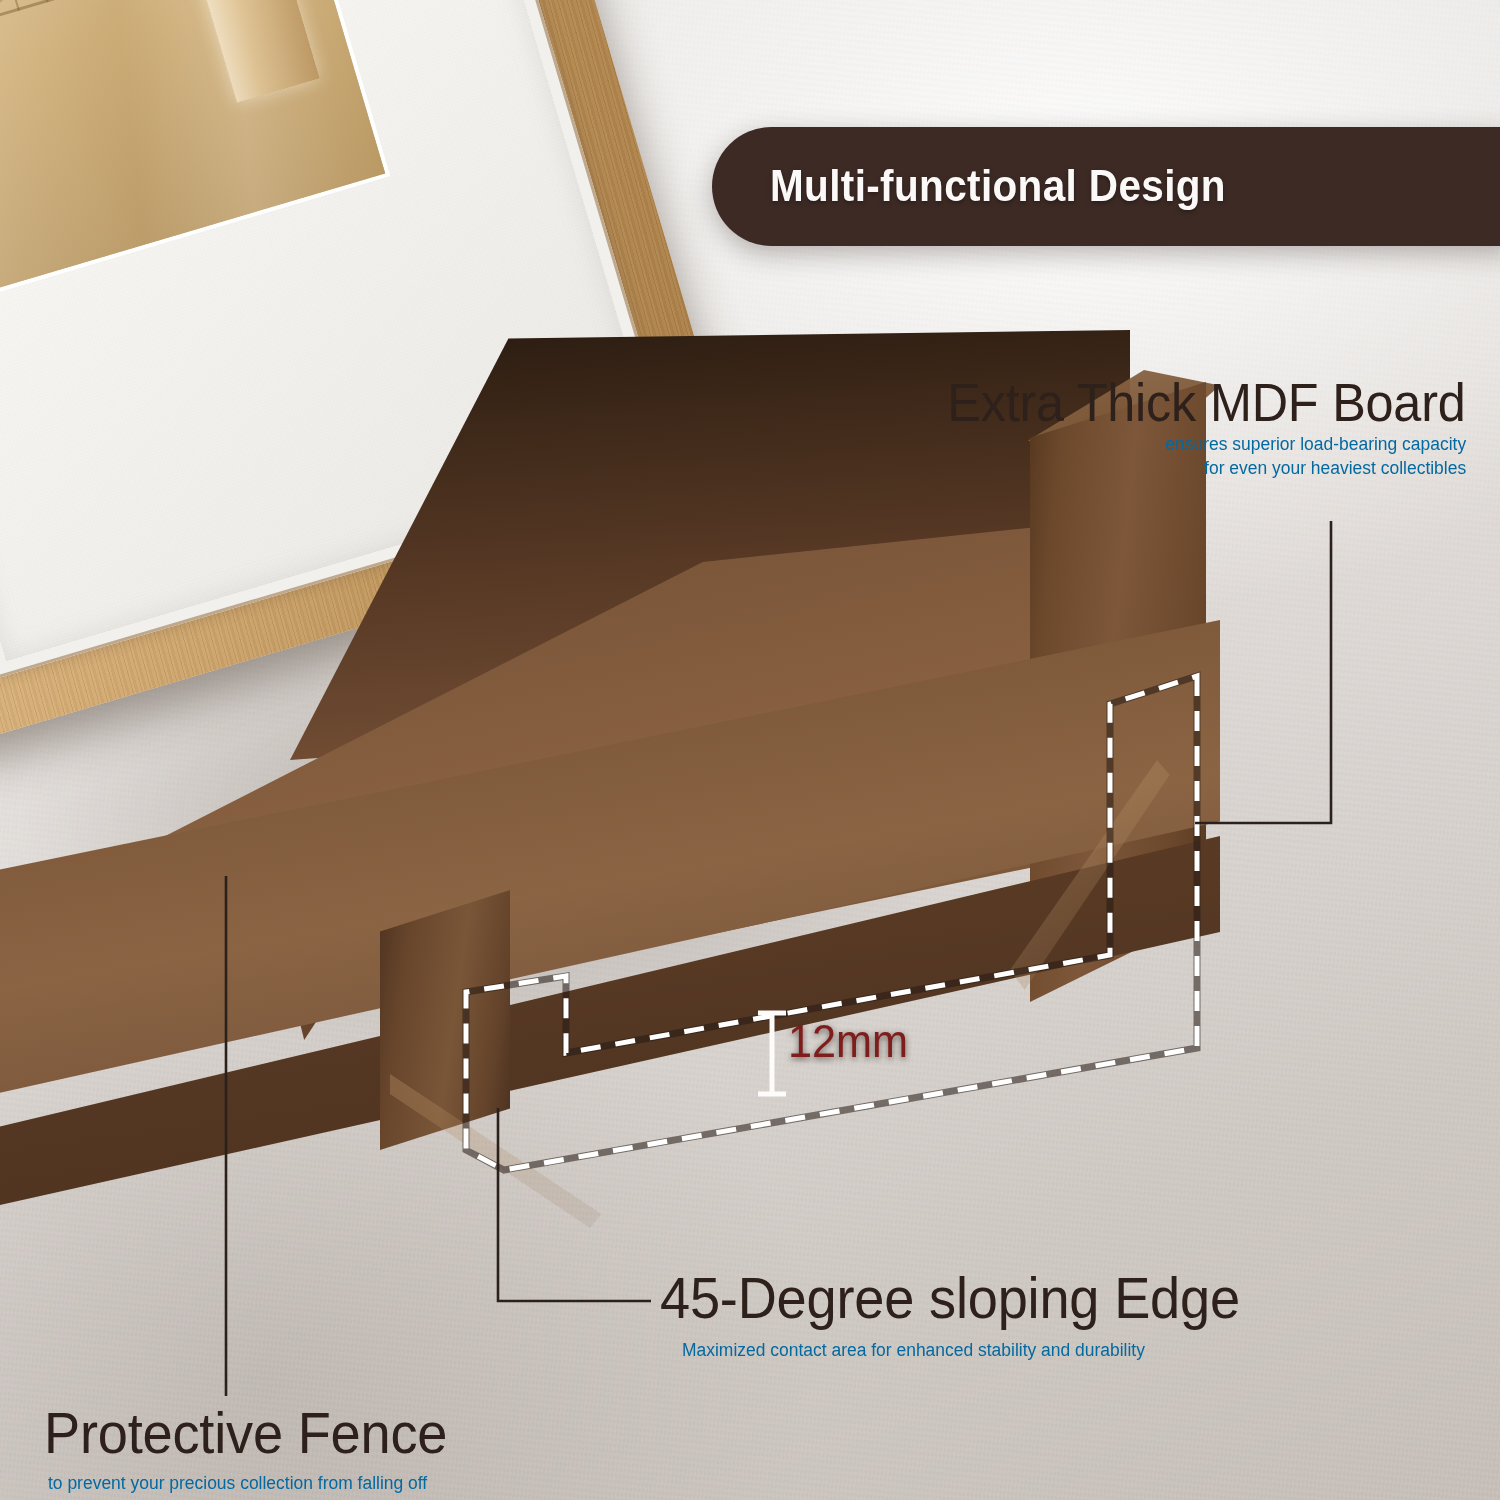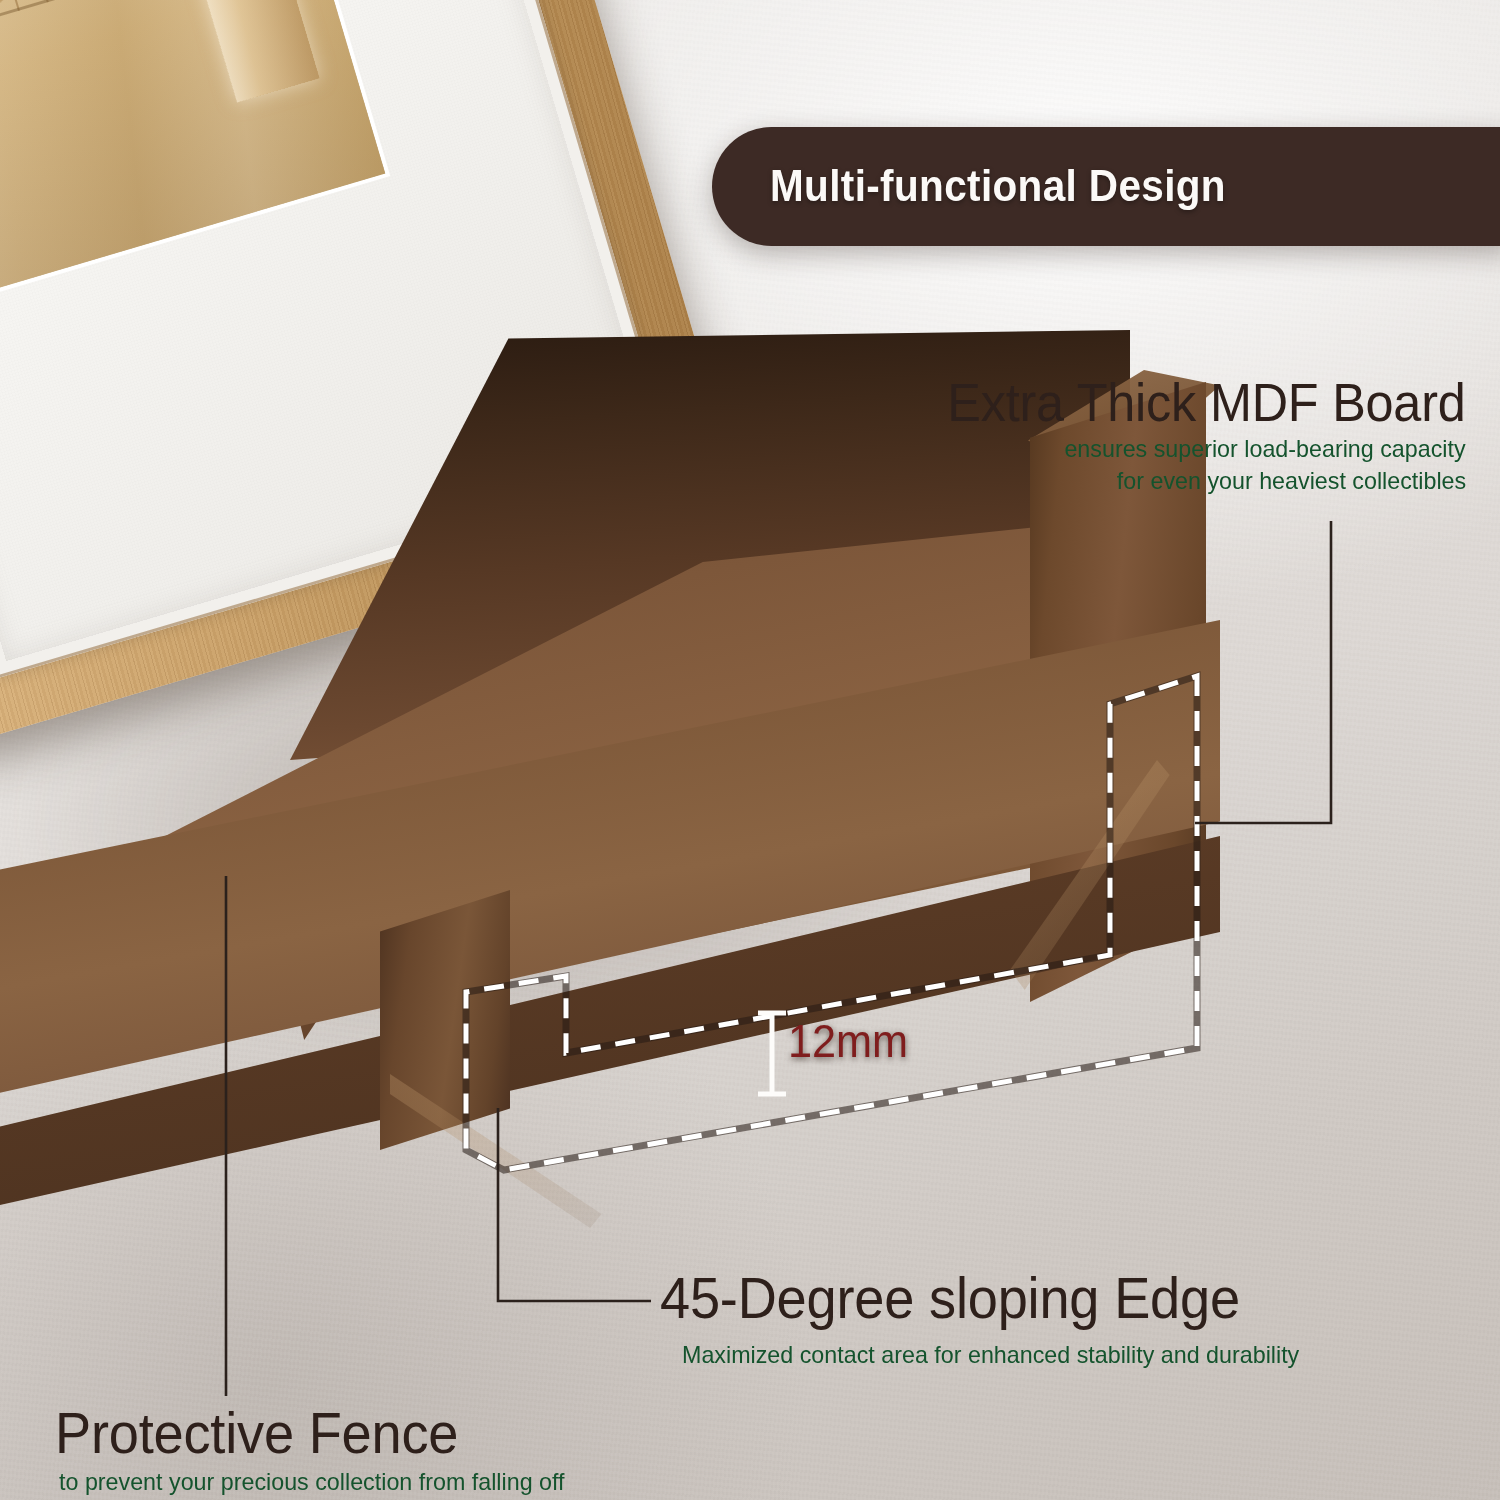--- a/index.html
+++ b/index.html
@@ -187,33 +187,33 @@
     color:#fbf9f7;font-size:44px;font-weight:700;letter-spacing:.4px;
     white-space:nowrap;font-family:"Liberation Sans","DejaVu Sans",sans-serif;
     transform-origin:left center;
     text-shadow:0 2px 5px rgba(0,0,0,.35);
   }
   .banner-text span{display:inline-block;transform:scaleX(.92);transform-origin:left center;}
 
   .callout{position:absolute;color:#2f211c;}
   .c-title{font-size:57px;font-weight:400;letter-spacing:-.2px;white-space:nowrap;color:#2e201b;}
   .c-title span{display:inline-block;transform:scaleX(.95);transform-origin:left center;}
-  .c-sub{font-size:24px;font-weight:400;line-height:1.32;color:#14532d;white-space:nowrap;}
+  .c-sub{font-size:18px;font-weight:400;line-height:1.32;color:#0369a1;white-space:nowrap;}
   .c-sub span{display:inline-block;transform:scaleX(.97);transform-origin:left center;}
 
   #mdf-callout{right:34px;top:372px;text-align:right;}
   #mdf-callout .c-title{font-size:53px;}
   #mdf-callout .c-title span{transform-origin:right center;}
   #mdf-callout .c-sub span{transform-origin:right center;}
 
   #deg-callout{left:660px;top:1265px;}
   #deg-callout .c-sub{margin-top:8px;margin-left:22px;}
 
-  #fence-callout{left:55px;top:1400px;}
-  #fence-callout .c-sub{margin-left:4px;}
+  #fence-callout{left:44px;top:1400px;}
+  #fence-callout .c-sub{margin-top:6px;margin-left:4px;}
 
   .dim-label{
     position:absolute;left:788px;top:1014px;
     color:#7f1d1d;font-size:46px;font-weight:400;white-space:nowrap;
     text-shadow:0 2px 7px rgba(35,22,14,.65);
     text-decoration:underline;
   }
   .dim-label span{display:inline-block;transform:scaleX(.94);transform-origin:left center;}
 </style>
 </head>

